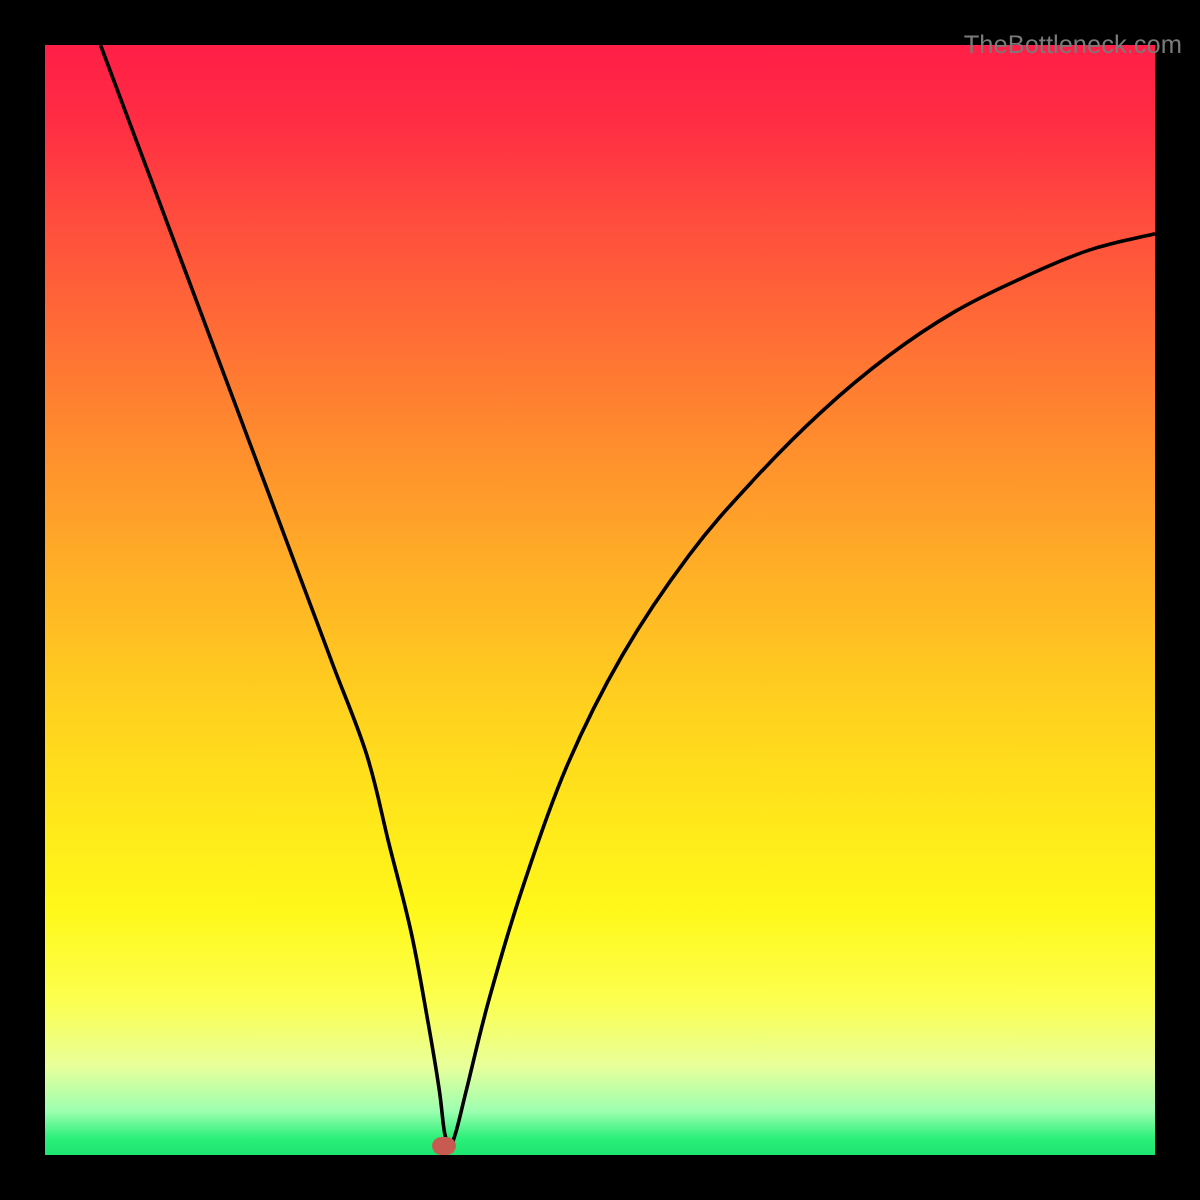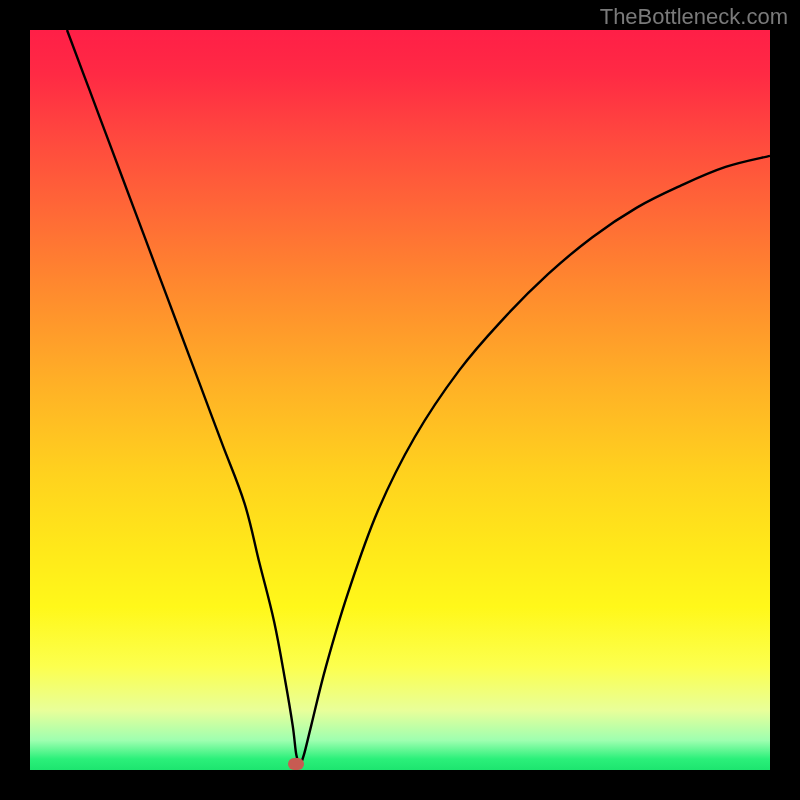--- a/index.html
+++ b/index.html
@@ -6,24 +6,24 @@
   body {
     width: 800px;
     height: 800px;
     background: #000;
     position: relative;
     font-family: Arial, Helvetica, sans-serif;
     overflow: hidden;
   }
   .attribution {
     position: absolute;
-    top: 4px;
+    top: 20px;
     right: 12px;
     color: #7a7a7a;
-    font-size: 22px;
+    font-size: 17px;
     z-index: 10;
   }
   .plot-area {
     position: absolute;
     left: 30px;
     top: 30px;
     width: 740px;
     height: 740px;
   }
   .gradient-bg {

